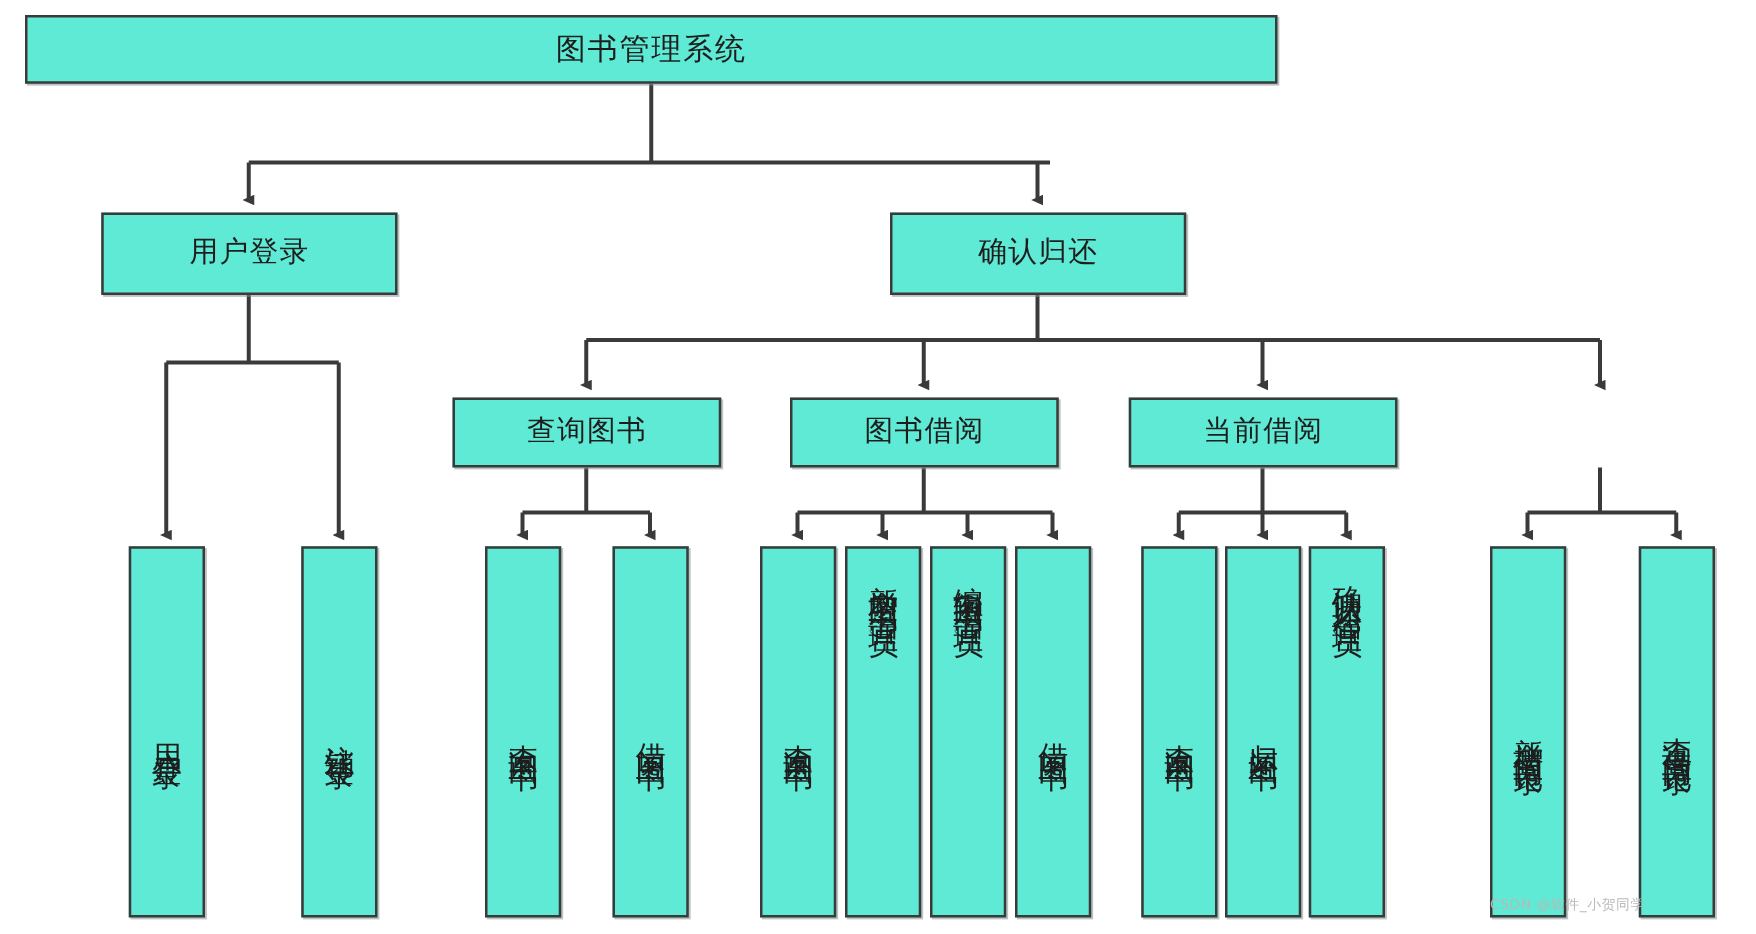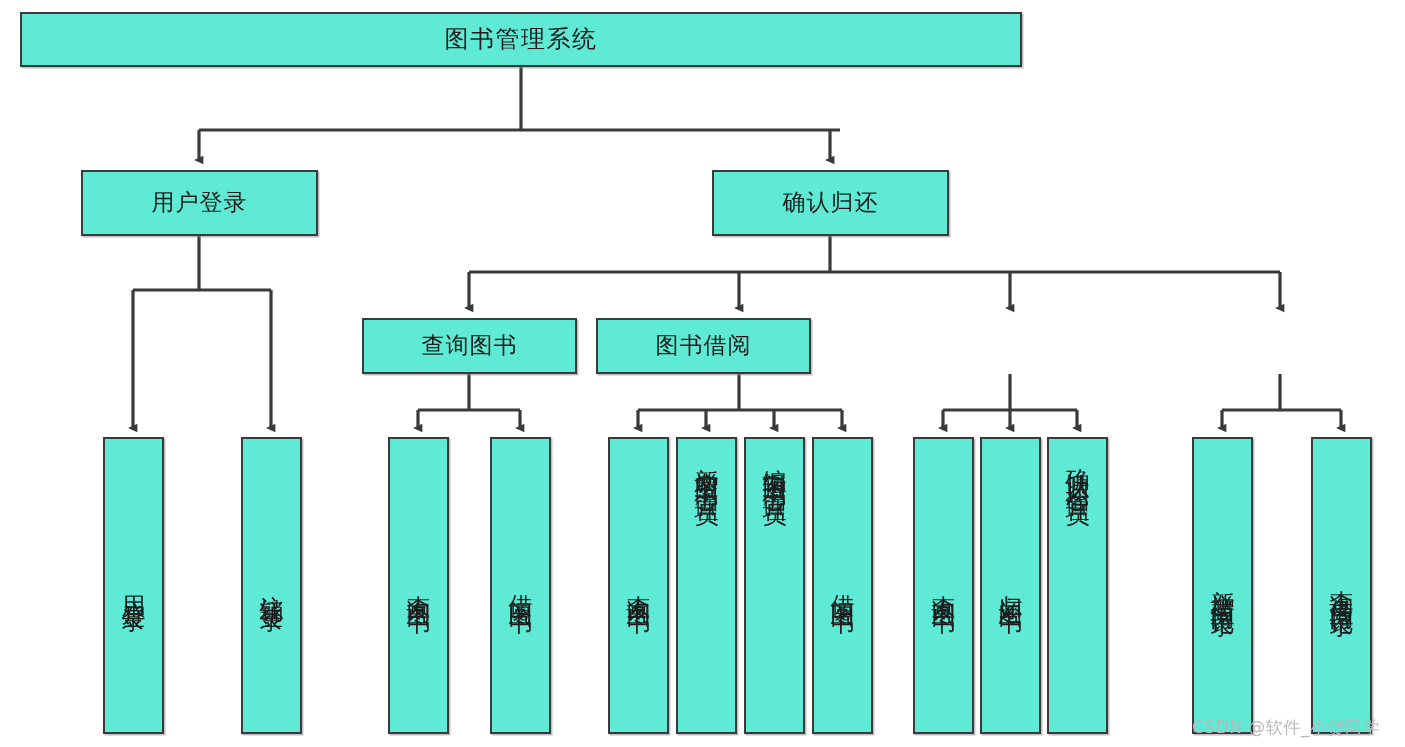--- a/index.html
+++ b/index.html
@@ -63,21 +63,21 @@
   }
   .node.v .txt {
     writing-mode: vertical-rl;
     text-orientation: upright;
     font-size: 24px;
     letter-spacing: 5px;
     line-height: 1;
   }
   .watermark {
     position: absolute;
-    font-size: 17px;
+    font-size: 11px;
     color: #b9b9b9;
     letter-spacing: 0.5px;
     white-space: nowrap;
     font-family: "DejaVu Sans", "Liberation Sans", sans-serif;
   }
 </style>
 </head>
 <body>
 
 <div id="canvas">
@@ -139,22 +139,25 @@
   <div class="node h" style="left:81px; top:170px; width:237px; height:66px;">
     <span class="txt">用户登录</span>
   </div>
   <div class="node h" style="left:712px; top:170px; width:237px; height:66px;">
     <span class="txt">确认归还</span>
   </div>
 
   <div class="node h" style="left:362px; top:318px; width:215px; height:56px;">
     <span class="txt">查询图书</span>
   </div>
-  <div class="node h" style="left:596px; top:318px; width:215px; height:56px;">
+  <div class="node h" style="left:632px; top:318px; width:215px; height:56px;">
     <span class="txt">图书借阅</span>
+  </div>
+  <div class="node h" style="left:903px; top:318px; width:215px; height:56px;">
+    <span class="txt">当前借阅</span>
   </div>
 
   <div class="node v mid" style="left:103px; top:437px; width:61px; height:297px;">
     <span class="txt">用户登录</span>
   </div>
   <div class="node v mid" style="left:241px; top:437px; width:61px; height:297px;">
     <span class="txt">注销登录</span>
   </div>
 
   <div class="node v mid" style="left:388px; top:437px; width:61px; height:297px;">

